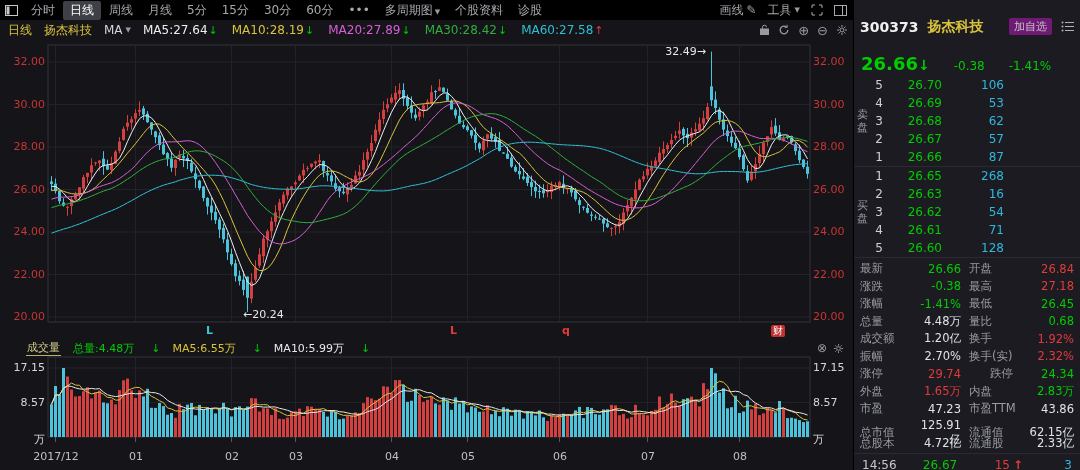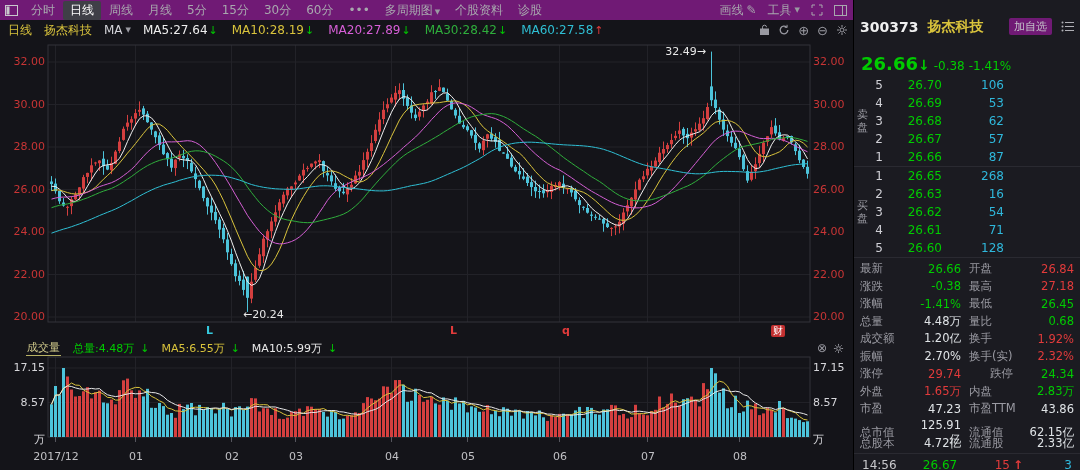--- a/index.html
+++ b/index.html
@@ -1,19 +1,19 @@
 <!DOCTYPE html>
 <html><head>
 <meta charset="utf-8">
 <style>
   html,body{margin:0;padding:0;background:#0d0d10;}
   .app{position:relative;width:1080px;height:470px;overflow:hidden;background:#141419;
        font-family:"DejaVu Sans","Liberation Sans",sans-serif;-webkit-font-smoothing:antialiased;}
   
-  .toolbar1{position:absolute;left:0;top:0;width:853px;height:20px;background:#701a75;
+  .toolbar1{position:absolute;left:0;top:0;width:853px;height:20px;background:#000000;
             display:flex;align-items:center;font-size:12px;color:#a8a8ae;box-sizing:border-box;}
   .tbicon{display:flex;align-items:center;margin:0 6px 0 5px;}
   .tabs{display:flex;align-items:center;height:20px;gap:1px;}
   .tab{padding:1px 7px;border-radius:2px;white-space:nowrap;cursor:default;}
   .tab.sel{background:#3f3f47;color:#ffffff;}
   .tb1-right{margin-left:auto;display:flex;align-items:center;gap:11px;padding-right:6px;}
   .tb-item{display:flex;align-items:center;gap:3px;}
   .caret{font-size:7px;color:#9a9aa2;}
   .toolbar2{position:absolute;left:0;top:20px;width:853px;height:20px;background:#141419;
             display:flex;align-items:center;font-size:12px;gap:12px;padding-left:8px;box-sizing:border-box;}
@@ -24,36 +24,36 @@
   .arr-dn{color:#00c800;font-size:11px;} .arr-up{color:#e23b3b;font-size:11px;}
   .tb2-icons{margin-left:auto;display:flex;align-items:center;gap:8px;padding-right:5px;
              color:#9a9aa2;font-size:13px;line-height:13px;}
   
   .chart-region{position:absolute;left:0;top:40px;width:853px;height:430px;background:#141419;}
   #chart-svg{position:absolute;left:0;top:0;}
   .axis-label{position:absolute;font-size:11px;line-height:13px;white-space:nowrap;}
   .vol-header{position:absolute;left:0;top:300px;width:852px;height:17px;display:flex;
               align-items:center;font-size:11px;gap:12px;padding-left:26px;box-sizing:border-box;}
   .vol-tab{color:#d3cc8c;border-bottom:1px solid #b8b264;line-height:14px;padding:0 1px;}
-  .vh-item{display:flex;align-items:center;gap:6px;justify-content:space-between;}
+  .vh-item{display:flex;align-items:center;gap:17px;justify-content:space-between;}
   .vh-icons{position:absolute;right:8px;top:2px;display:flex;align-items:center;gap:6px;
             color:#9a9aa2;font-size:12px;line-height:12px;}
   .evt{position:absolute;font-size:11px;font-weight:bold;line-height:13px;}
   .evt-badge{background:#c23030;color:#ffffff;font-size:10px;font-weight:normal;
              padding:0 2px;border-radius:2px;line-height:12px;}
   .anno{position:absolute;color:#e8e8e8;font-size:11px;line-height:13px;white-space:nowrap;}
   
   .right-panel{position:absolute;left:853px;top:0;width:227px;height:470px;background:#1b1b21;
                border-left:1px solid #000;box-sizing:border-box;overflow:hidden;}
   .rp-header{height:21px;display:flex;align-items:center;padding:16px 6px;gap:9px;}
   .rp-code{color:#f0f0f0;font-weight:bold;font-size:14px;}
   .rp-name{color:#d9c33c;font-weight:bold;font-size:14px;}
   .rp-add{margin-left:auto;background:#701a75;color:#c4c4ca;font-size:11px;
           padding:1px 5px;border-radius:2px;}
-  .rp-quote{height:23px;display:flex;align-items:baseline;padding:0 7px;gap:4px;color:#00cc00;}
+  .rp-quote{height:23px;display:flex;align-items:baseline;padding:0 7px;gap:24px;color:#00cc00;}
   .rp-price{font-size:18px;font-weight:bold;}
   .rp-sub{font-size:12px;}
   .rp-weibi{height:18px;display:flex;align-items:center;border-top:1px solid #2a2a31;
             border-bottom:1px solid #2a2a31;padding:0 8px;font-size:11px;color:#9a9aa2;}
   .wb-val{color:#e23b3b;margin-left:10px;}
   .wb-delta{color:#e23b3b;margin-left:auto;margin-right:42px;}
   .ob-section{position:relative;}
   .ob-row{display:grid;grid-template-columns:16px 18px 54px 62px 1fr;height:18px;
           align-items:center;font-size:12px;}
   .ob-num{color:#d0d0d6;text-align:center;}

